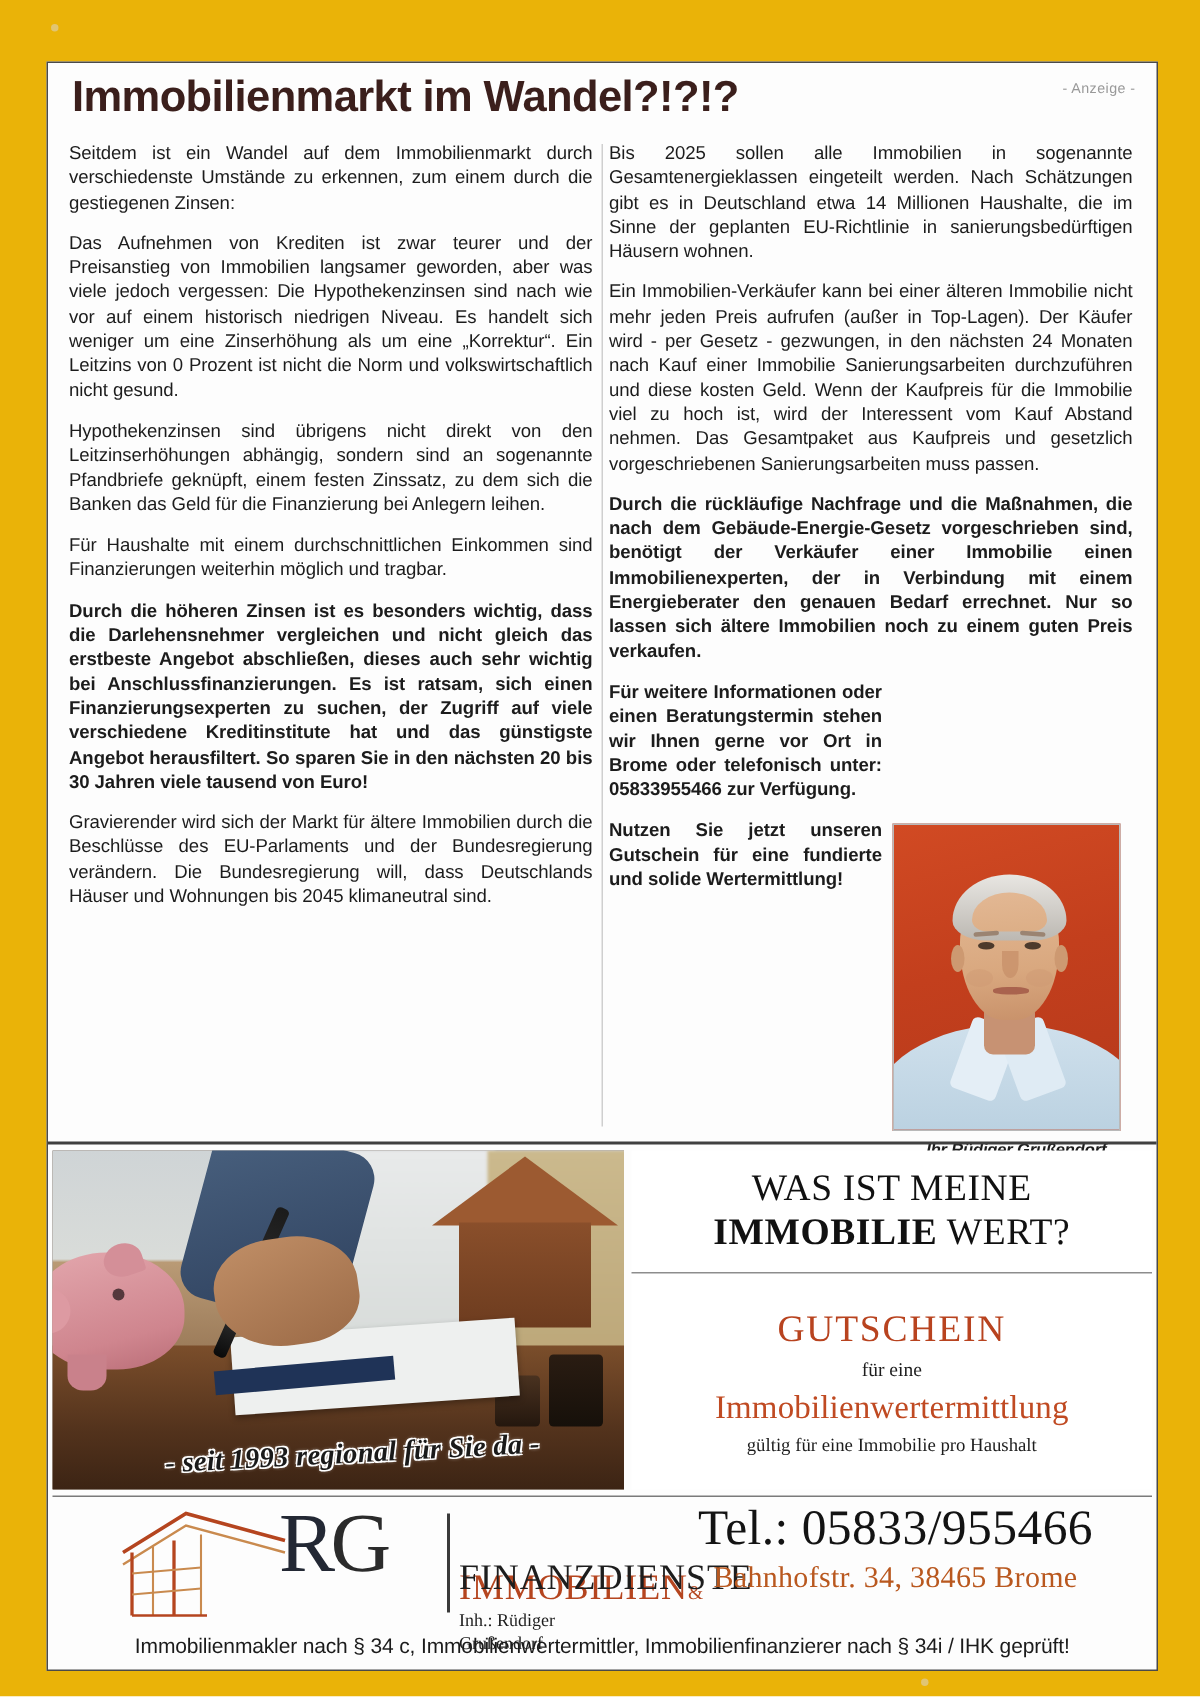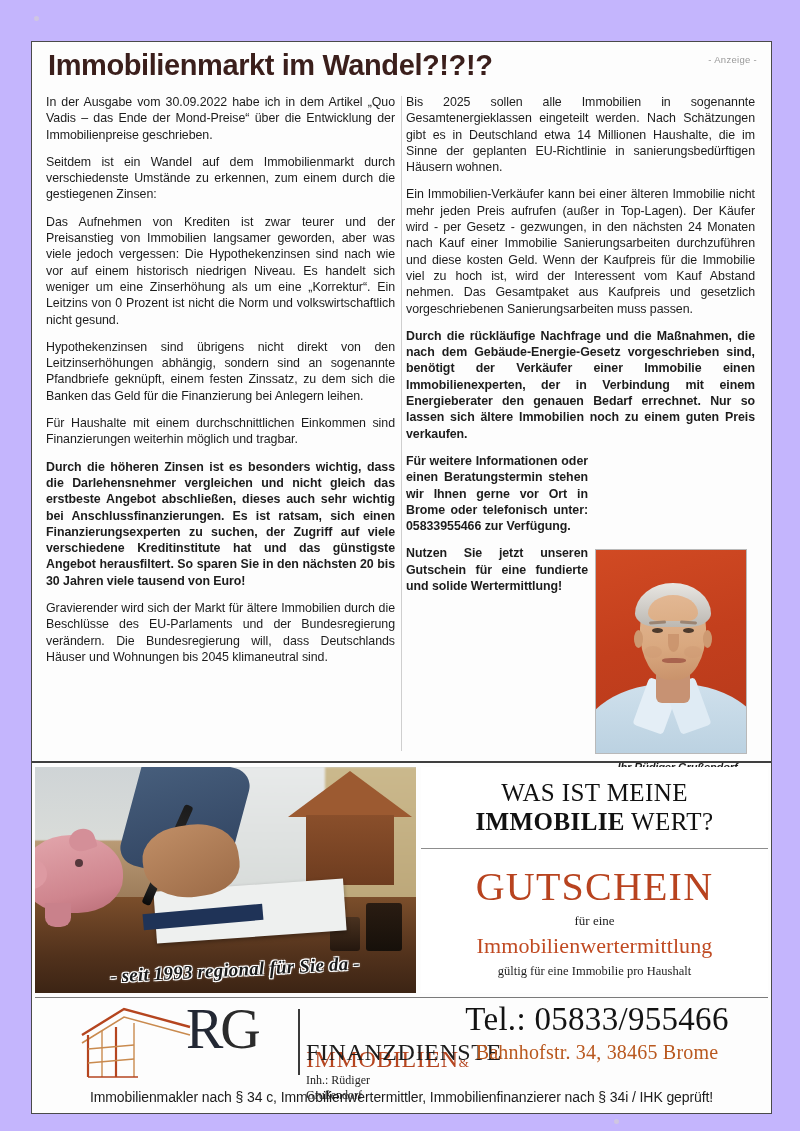--- a/index.html
+++ b/index.html
@@ -13,21 +13,21 @@
     color: #111;
     position: relative;
     overflow: hidden;
   }
 
   
   #page {
     position: absolute;
     left: 0; top: 0;
     width: 800px; height: 1131px;
-    background: #c4b5fd;
+    background: #eab308;
   }
   .paper-speck {
     position: absolute;
     width: 5px; height: 5px;
     background: #d9d4cc;
     border-radius: 50%;
     opacity: .55;
   }
 
   
@@ -404,21 +404,21 @@
   #ad-q-l2 span.reg { font-weight: normal; }
 
   #ad-gut {
     height: 143px;
     display: flex; flex-direction: column;
     align-items: center; justify-content: center;
     font-family: "Liberation Serif", serif;
     padding-top: 4px;
   }
   #gutschein {
-    font-size: 40px;
+    font-size: 25px;
     color: #b8431f;
     letter-spacing: 1.2px;
     line-height: 1.05;
   }
   #fuer-eine {
     font-size: 13px; color: #1d1d1d;
     margin-top: 5px;
   }
   #iwe {
     font-size: 22px; color: #c04a22;
@@ -537,21 +537,20 @@
     <div id="header">
       <div id="headline">Immobilienmarkt im Wandel?!?!?</div>
       <div id="anzeige">- Anzeige -</div>
     </div>
 
     <div id="article">
 
       <div class="divider-vert"></div>
 
       <div class="col" id="col-left">
-        <p class="para">In der Ausgabe vom 30.09.2022 habe ich in dem Artikel „Quo Vadis – das Ende der Mond-Preise“ über die Entwicklung der Immobilienpreise geschrieben.</p>
         <p class="para">Seitdem ist ein Wandel auf dem Immobilienmarkt durch verschiedenste Umstände zu erkennen, zum einem durch die gestiegenen Zinsen:</p>
         <p class="para">Das Aufnehmen von Krediten ist zwar teurer und der Preisanstieg von Immobilien langsamer geworden, aber was viele jedoch vergessen: Die Hypothekenzinsen sind nach wie vor auf einem historisch niedrigen Niveau. Es handelt sich weniger um eine Zinserhöhung als um eine „Korrektur“. Ein Leitzins von 0 Prozent ist nicht die Norm und volkswirtschaftlich nicht gesund.</p>
         <p class="para">Hypothekenzinsen sind übrigens nicht direkt von den Leitzinserhöhungen abhängig, sondern sind an sogenannte Pfandbriefe geknüpft, einem festen Zinssatz, zu dem sich die Banken das Geld für die Finanzierung bei Anlegern leihen.</p>
         <p class="para">Für Haushalte mit einem durchschnittlichen Einkommen sind Finanzierungen weiterhin möglich und tragbar.</p>
         <p class="para b">Durch die höheren Zinsen ist es besonders wichtig, dass die Darlehensnehmer vergleichen und nicht gleich das erstbeste Angebot abschließen, dieses auch sehr wichtig bei Anschlussfinanzierungen. Es ist ratsam, sich einen Finanzierungsexperten zu suchen, der Zugriff auf viele verschiedene Kreditinstitute hat und das günstigste Angebot herausfiltert. So sparen Sie in den nächsten 20 bis 30 Jahren viele tausend von Euro!</p>
         <p class="para">Gravierender wird sich der Markt für ältere Immobilien durch die Beschlüsse des EU-Parlaments und der Bundesregierung verändern. Die Bundesregierung will, dass Deutschlands Häuser und Wohnungen bis 2045 klimaneutral sind.</p>
       </div>
 
       <div class="col" id="col-right">
         <p class="para">Bis 2025 sollen alle Immobilien in sogenannte Gesamtenergieklassen eingeteilt werden. Nach Schätzungen gibt es in Deutschland etwa 14 Millionen Haushalte, die im Sinne der geplanten EU-Richtlinie in sanierungsbedürftigen Häusern wohnen.</p>

